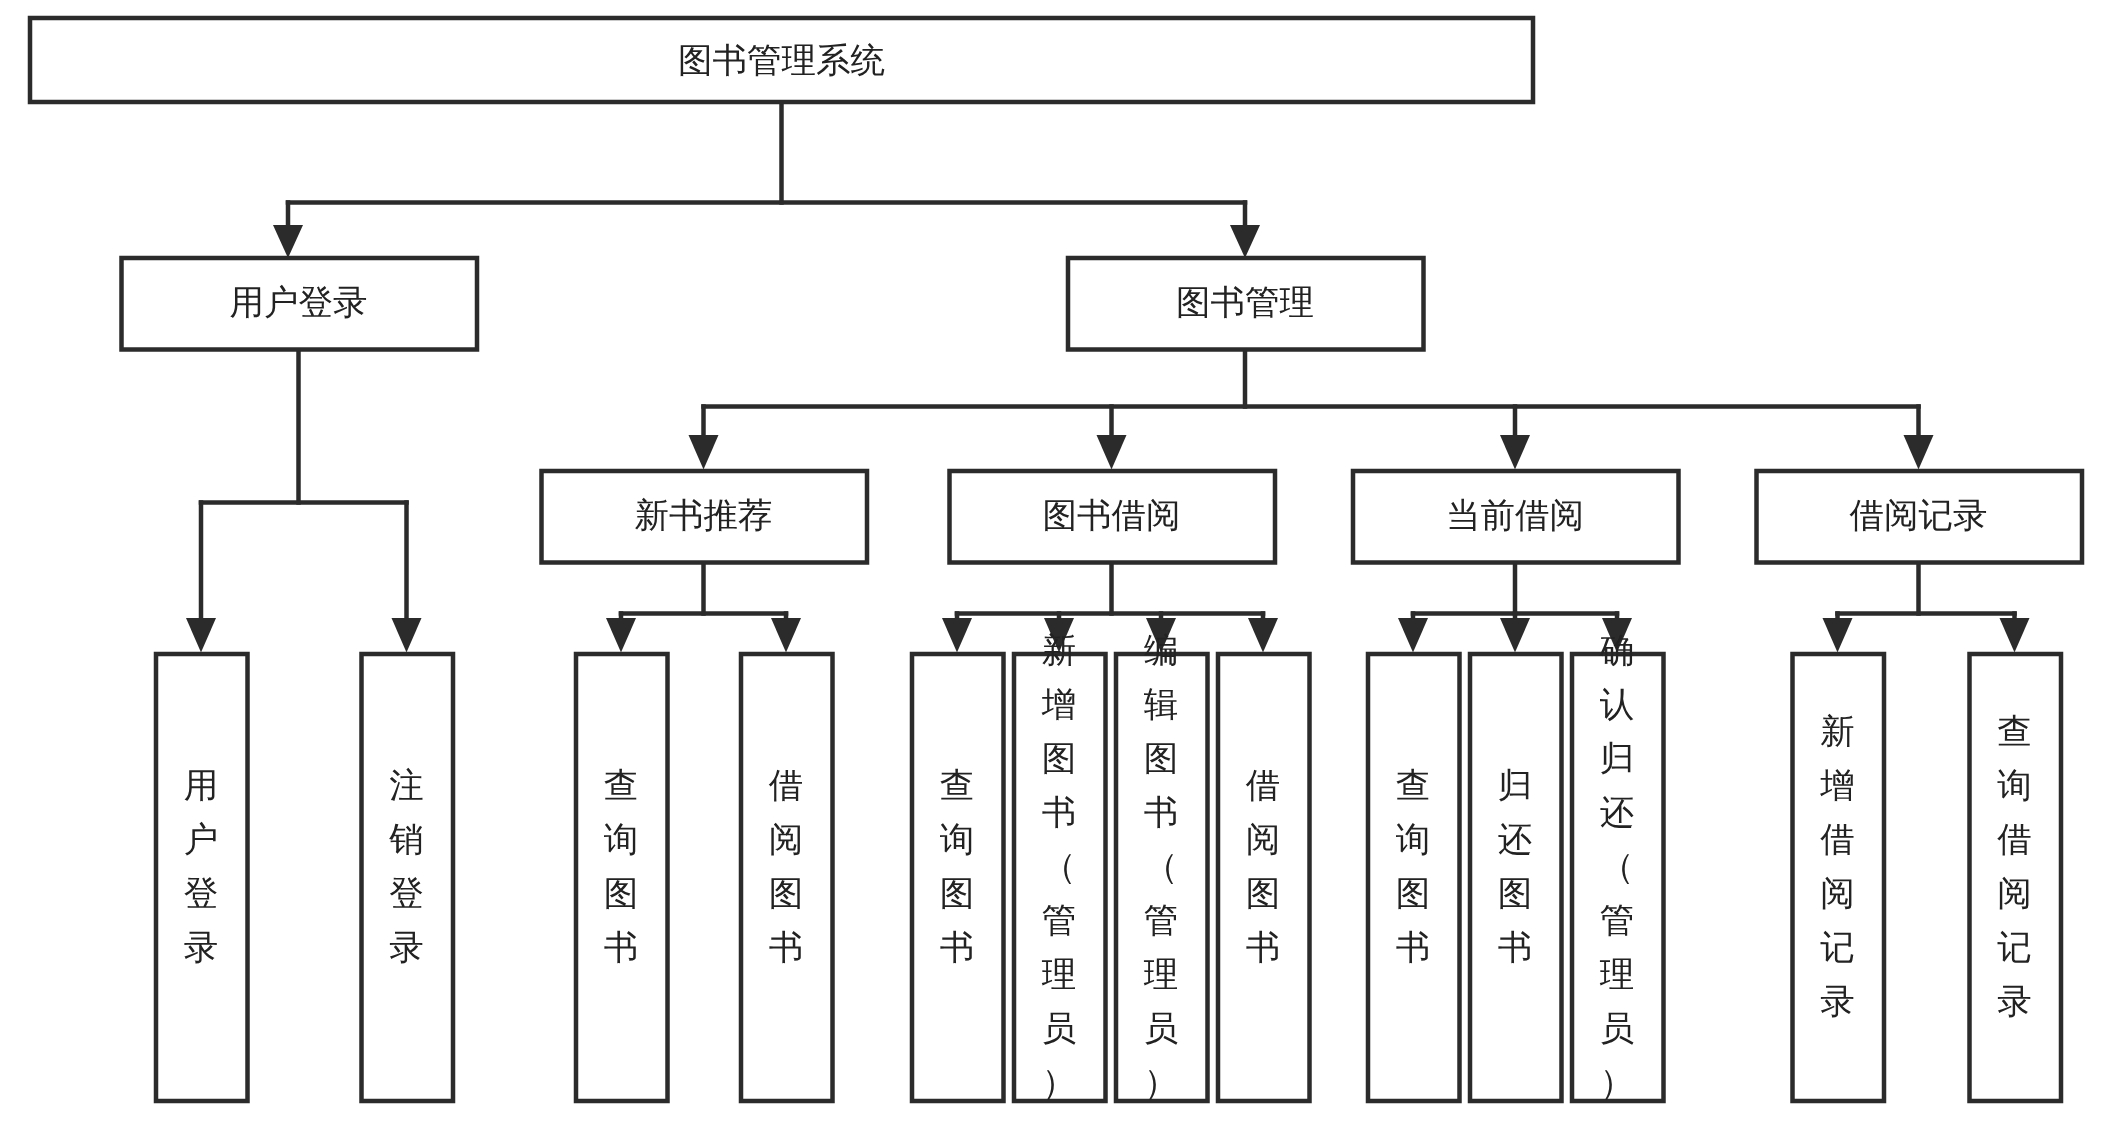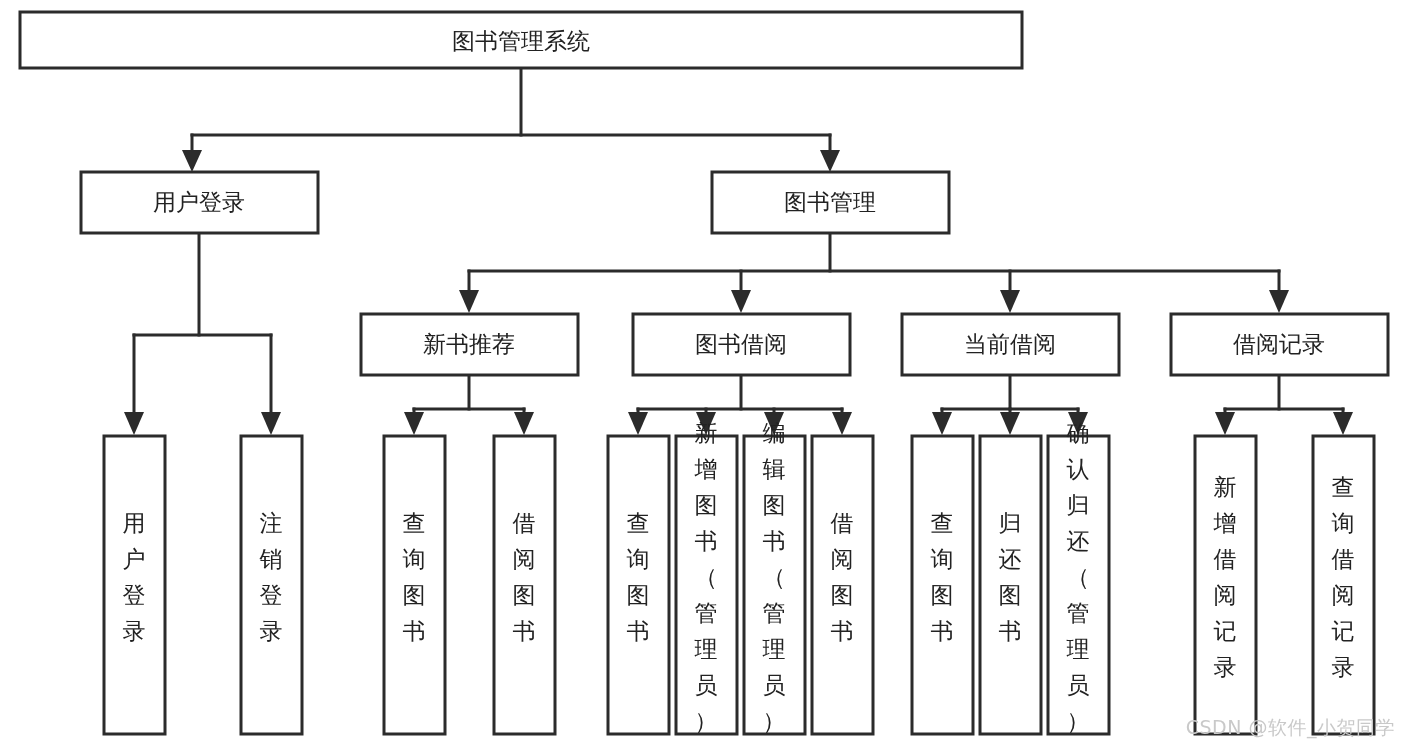--- a/index.html
+++ b/index.html
@@ -228,15 +228,14 @@
       <rect class="node-box" x="1195" y="436" width="61" height="298"></rect>
       <text class="node-label-v" x="1225" y="585"><tspan x="1225" y="495">新</tspan><tspan x="1225" y="531">增</tspan><tspan x="1225" y="567">借</tspan><tspan x="1225" y="603">阅</tspan><tspan x="1225" y="639">记</tspan><tspan x="1225" y="675">录</tspan></text>
     </g>
     <g>
       <rect class="node-box" x="1313" y="436" width="61" height="298"></rect>
       <text class="node-label-v" x="1343" y="585"><tspan x="1343" y="495">查</tspan><tspan x="1343" y="531">询</tspan><tspan x="1343" y="567">借</tspan><tspan x="1343" y="603">阅</tspan><tspan x="1343" y="639">记</tspan><tspan x="1343" y="675">录</tspan></text>
     </g>
 
   </svg>
 
-  <div class="watermark">CSDN @软件_小贺同学</div>
 
 </div>
 
 </body></html>

